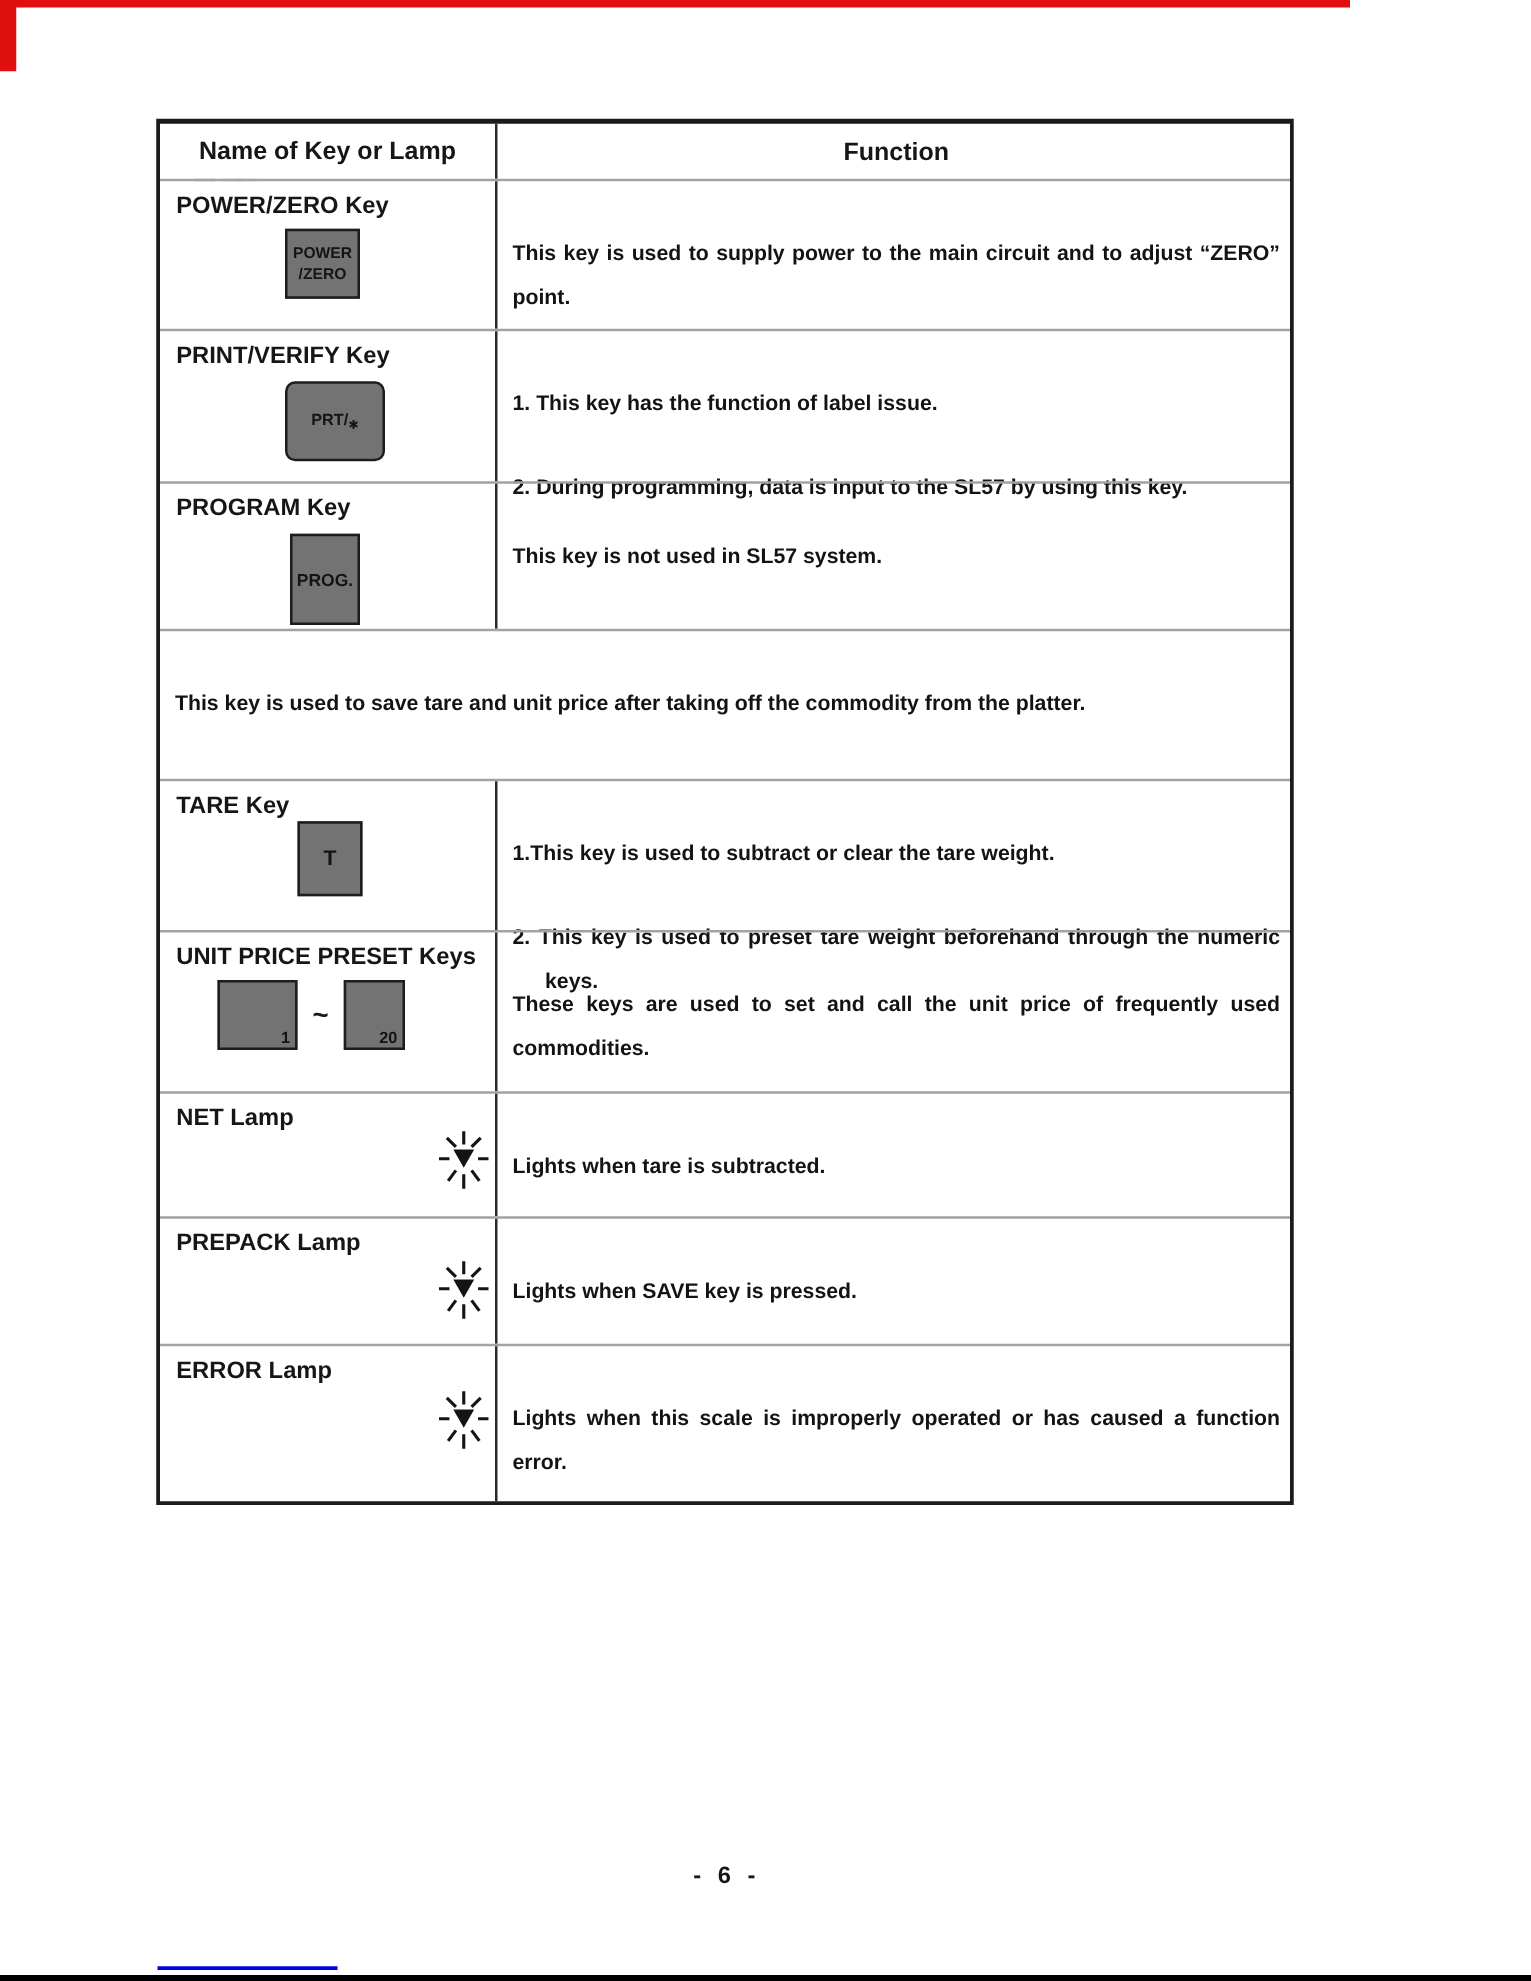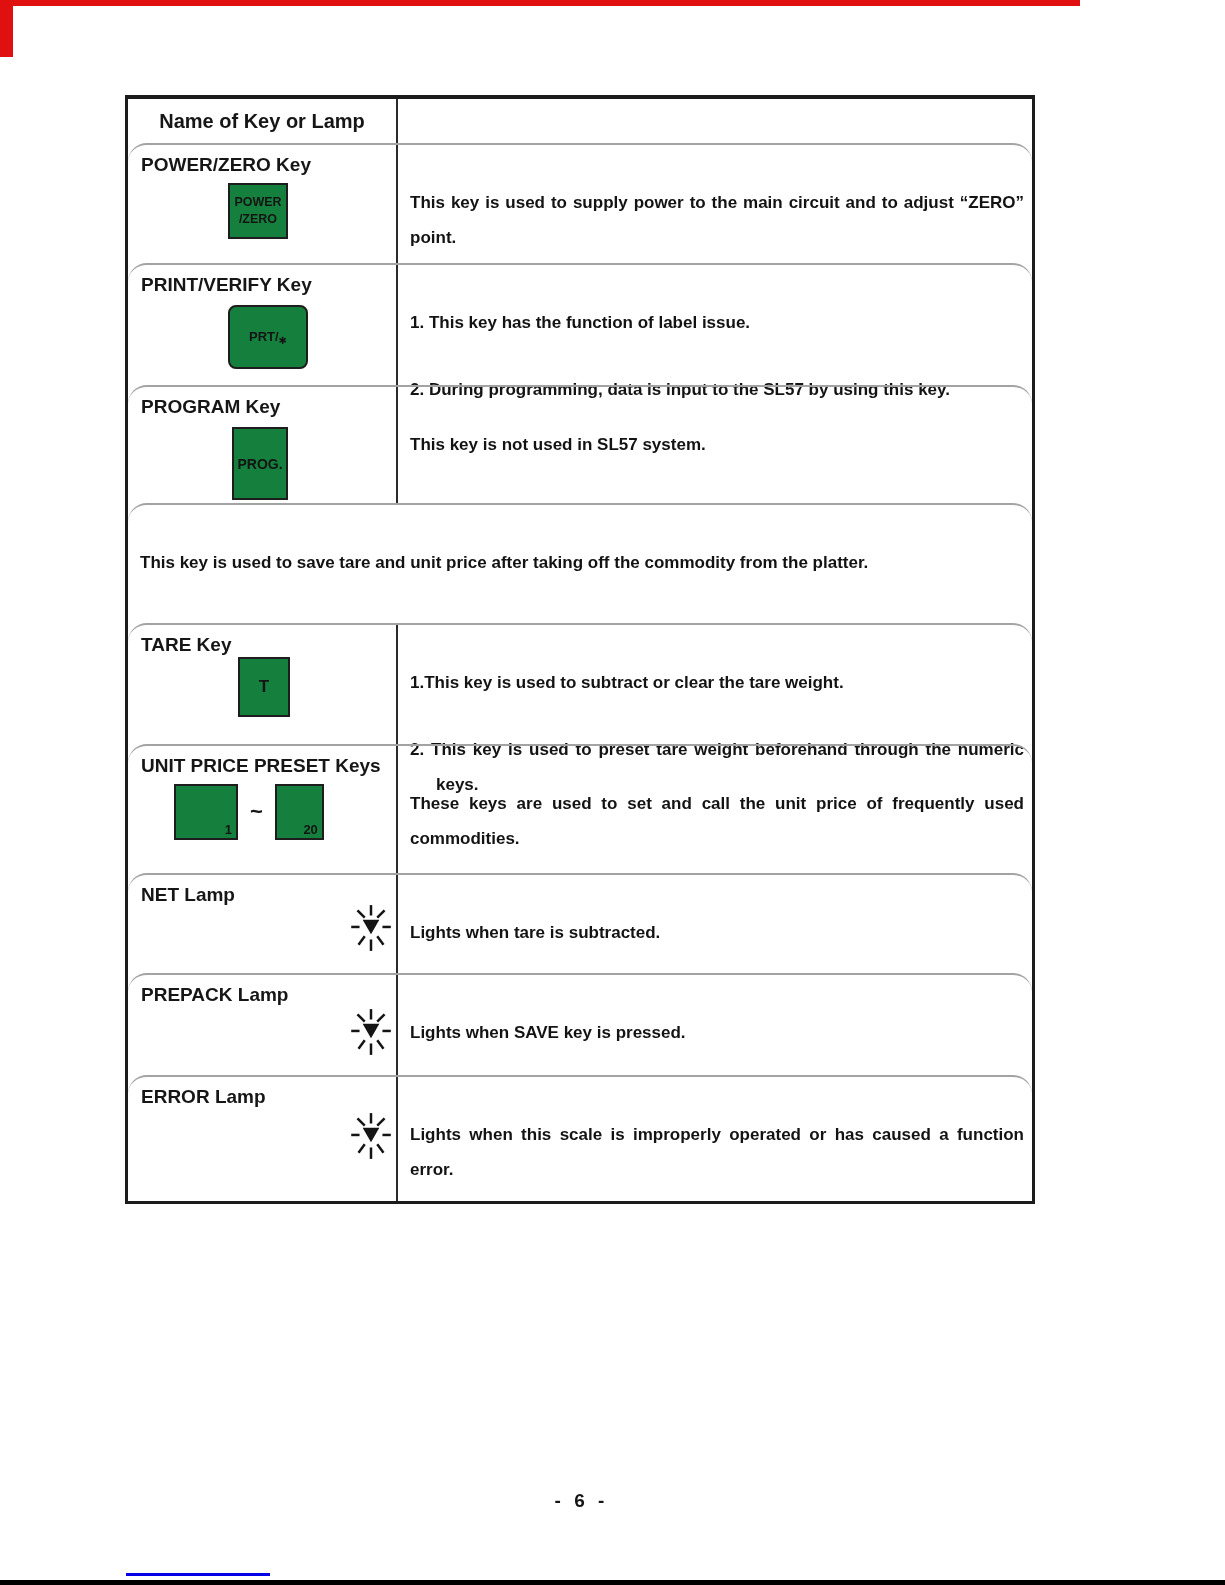--- a/index.html
+++ b/index.html
@@ -23,21 +23,21 @@
   .blue-line{position:absolute;left:126px;top:1573px;width:144px;height:3px;background:var(--blue);}
   .black-bottom{position:absolute;left:0;top:1580px;width:1225px;height:5px;background:var(--bar);}
   .noise-dashes{position:absolute;left:28px;top:44px;width:16px;height:2px;background:#b5b5b5;
     box-shadow:22px 0 0 #c4c4c4, 34px 0 0 #cfcfcf;}
   
   .key-table{
     position:absolute;left:125px;top:95px;width:910px;
     border:3px solid #1b1b1b;border-top-width:4px;
     background:#fff;
   }
-  .trow{display:flex;width:100%;position:relative;border-radius:19px;}
+  .trow{display:flex;width:100%;position:relative;}
   .trow + .trow{border-top:2px solid #a3a3a3;}
   .cell-left{
     width:270px;flex:0 0 270px;
     border-right:2px solid #2a2a2a;
     position:relative;
   }
   .cell-right{flex:1 1 auto;position:relative;padding:8px 8px 6px 12px;}
   .header-row{height:44px;}
   .header-row .cell-left,.header-row .cell-right{
     display:flex;align-items:center;justify-content:center;
@@ -48,21 +48,21 @@
     font-size:19px;font-weight:bold;white-space:nowrap;
   }
   .func p{
     font-size:17px;font-weight:bold;line-height:35px;
     text-align:justify;color:#131313;margin-top:32px;
   }
   .func p.hang{padding-left:26px;text-indent:-26px;}
   
   .keycap{
     position:absolute;
-    border:2px solid #1d1d1d;background:#15803d;
+    border:2px solid #1d1d1d;background:#737373;
     display:flex;flex-direction:column;align-items:center;justify-content:center;
     font-weight:bold;color:#141414;
   }
   .keycap .kline{display:block;font-size:12.5px;line-height:17px;letter-spacing:0;}
   .keycap.rounded{border-radius:8px;}
   .kp-label{font-size:13px;}
   .kp-sub{font-size:10px;vertical-align:-3px;}
   .preset-group{position:absolute;left:46px;top:38px;display:flex;align-items:center;}
   .keycap.preset{position:relative;display:block;}
   .corner-num{position:absolute;right:4px;bottom:1px;font-size:13px;font-weight:bold;}
@@ -81,20 +81,23 @@
 
 <div class="red-hline"></div>
 <div class="red-vbar"></div>
 
 <div class="key-table">
 
   <div class="trow header-row">
     <div class="cell-left">
       <span class="header-label">Name of Key or Lamp</span>
       <span class="noise-dashes"></span>
+    </div>
+    <div class="cell-right">
+      <span class="header-label">Function</span>
     </div>
   </div>
 
   <div class="trow" style="height:120px">
     <div class="cell-left">
       <div class="row-label">POWER/ZERO Key</div>
       <div class="keycap" style="left:100px;top:38px;width:60px;height:56px">
         <span class="kline">POWER</span>
         <span class="kline">/ZERO</span>
       </div>

